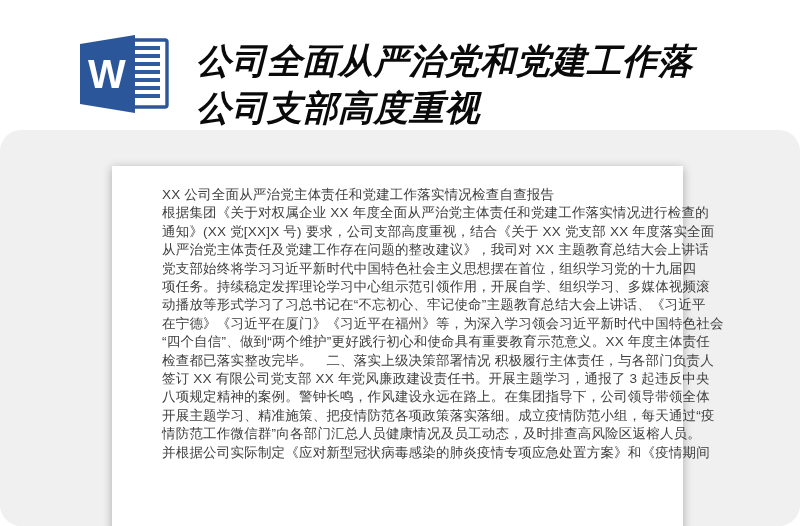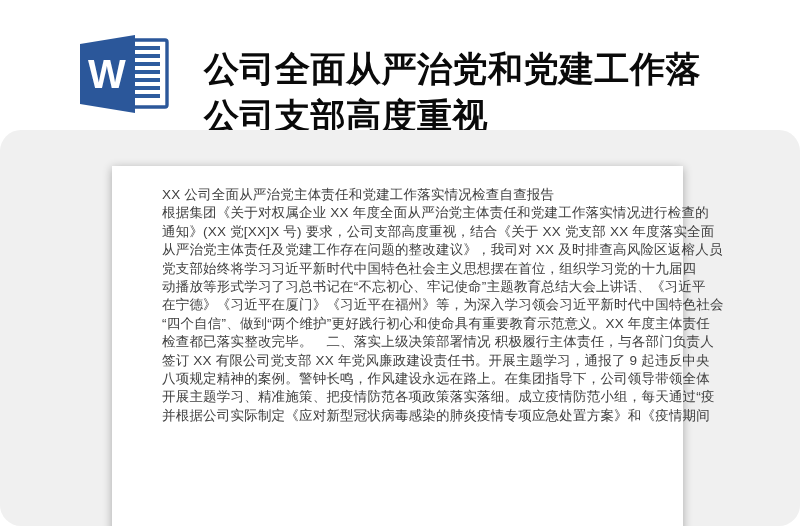--- a/index.html
+++ b/index.html
@@ -7,23 +7,23 @@
     width:800px;height:526px;overflow:hidden;background:#ffffff;
     font-family:"Liberation Sans", sans-serif;position:relative;
   }
   .header{
     position:absolute;top:0;left:0;width:800px;height:130px;background:#ffffff;
   }
   .word-icon{
     position:absolute;left:78px;top:33px;width:94px;height:82px;display:block;
   }
   .page-title{
-    position:absolute;left:188px;top:29px;margin:16px;
+    position:absolute;left:188px;top:29px;margin:8px;
     font-size:35px;line-height:47px;font-weight:700;color:#0a0a0a;
-    letter-spacing:0.5px;white-space:nowrap;
+    letter-spacing:0.5px;white-space:nowrap;font-style:italic;
   }
   .page-title span{display:block;}
   .viewer{
     position:absolute;top:130px;left:0;width:800px;height:396px;
     background:#f0f0f0;overflow:hidden;border-radius:21px;
   }
   .doc-page{
     position:absolute;left:112px;top:36px;width:571px;height:420px;
     background:#ffffff;box-sizing:border-box;
     padding:20px 43px 0 50px;
@@ -62,27 +62,29 @@
       <span>公司支部高度重视</span>
     </h1>
   </header>
 
   <div class="viewer">
     <div class="doc-page">
       <div class="doc-text">
           <div class="doc-line">XX 公司全面从严治党主体责任和党建工作落实情况检查自查报告</div>
           <div class="doc-line">根据集团《关于对权属企业 XX 年度全面从严治党主体责任和党建工作落实情况进行检查的</div>
           <div class="doc-line">通知》(XX 党[XX]X 号) 要求，公司支部高度重视，结合《关于 XX 党支部 XX 年度落实全面</div>
-          <div class="doc-line">从严治党主体责任及党建工作存在问题的整改建议》，我司对 XX 及时排查高风险区返榕人员</div>
+          <div class="doc-line">从严治党主体责任及党建工作存在问题的整改建议》，我司对 XX 主题教育总结大会上讲话</div>
           <div class="doc-line">党支部始终将学习习近平新时代中国特色社会主义思想摆在首位，组织学习党的十九届四</div>
+          <div class="doc-line">项任务。持续稳定发挥理论学习中心组示范引领作用，开展自学、组织学习、多媒体视频滚</div>
           <div class="doc-line">动播放等形式学习了习总书记在“不忘初心、牢记使命”主题教育总结大会上讲话、《习近平</div>
           <div class="doc-line">在宁德》《习近平在厦门》《习近平在福州》等，为深入学习领会习近平新时代中国特色社会</div>
           <div class="doc-line">“四个自信”、做到“两个维护”更好践行初心和使命具有重要教育示范意义。XX 年度主体责任</div>
           <div class="doc-line">检查都已落实整改完毕。　二、落实上级决策部署情况 积极履行主体责任，与各部门负责人</div>
-          <div class="doc-line">签订 XX 有限公司党支部 XX 年党风廉政建设责任书。开展主题学习，通报了 9 起违反中央</div>
+          <div class="doc-line">签订 XX 有限公司党支部 XX 年党风廉政建设责任书。开展主题学习，通报了 3 起违反中央</div>
           <div class="doc-line">八项规定精神的案例。警钟长鸣，作风建设永远在路上。在集团指导下，公司领导带领全体</div>
           <div class="doc-line">开展主题学习、精准施策、把疫情防范各项政策落实落细。成立疫情防范小组，每天通过“疫</div>
+          <div class="doc-line">情防范工作微信群”向各部门汇总人员健康情况及员工动态，及时排查高风险区返榕人员。</div>
           <div class="doc-line">并根据公司实际制定《应对新型冠状病毒感染的肺炎疫情专项应急处置方案》和《疫情期间</div>
         </div>
     </div>
   </div>
 
 </div>
 
 </body></html>

